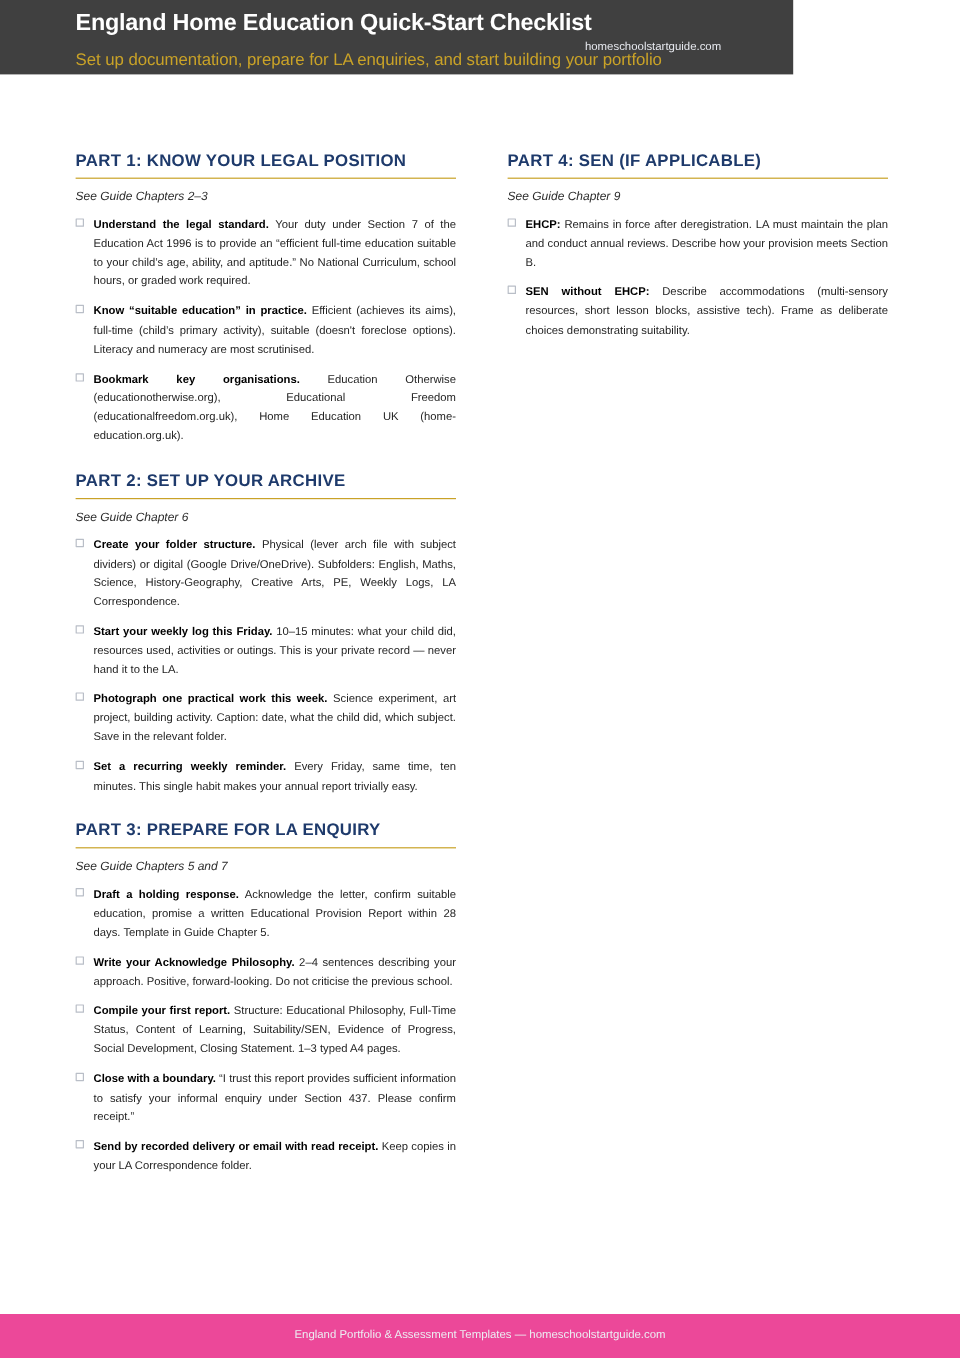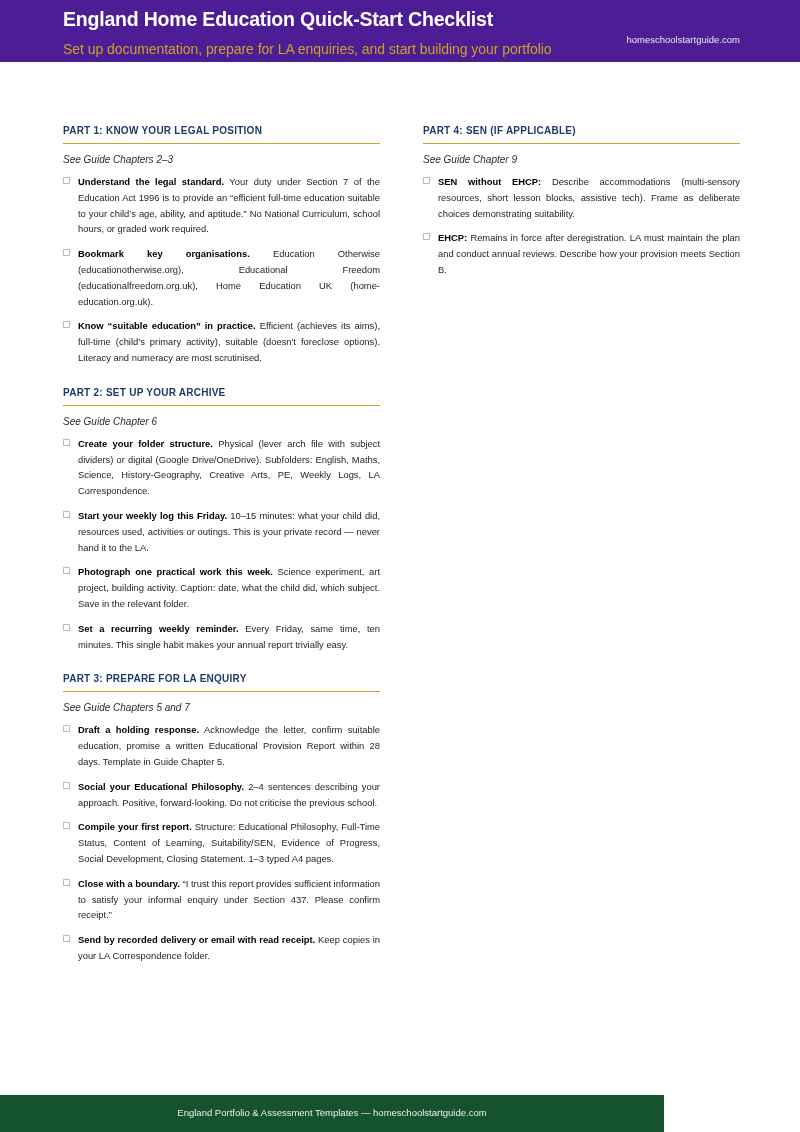--- a/index.html
+++ b/index.html
@@ -15,23 +15,23 @@
     color: #1a1a1a;
     overflow: hidden;
     position: relative;
   }
 
   
   .header-band {
     position: absolute;
     left: 0;
     top: 0;
-    width: 800px;
+    width: 661px;
     height: 62px;
-    background: #4c1d95;
+    background: #404040;
     box-sizing: border-box;
     padding-left: 39px;
   }
   .header-inner {
     position: absolute;
     left: 63px;
     top: 0;
     right: 60px;
     height: 62px;
   }
@@ -87,21 +87,21 @@
   }
 
   
   .section {
     margin-bottom: 0;
   }
   .section + .section {
     margin-top: 21px;
   }
   .section-heading {
-    font-size: 10px;
+    font-size: 14px;
     font-weight: bold;
     color: #1e3a6b;
     letter-spacing: 0.25px;
     text-transform: uppercase;
     margin: 0 0 7px 0;
   }
   .section-rule {
     height: 0;
     border-top: 1.3px solid #c9a227;
     margin: 0 0 10px 0;
@@ -149,23 +149,23 @@
   }
   .item-body {
     color: #242424;
   }
 
   
   .footer-band {
     position: absolute;
     left: 0;
     top: 1095px;
-    width: 664px;
+    width: 800px;
     height: 37px;
-    background: #14532d;
+    background: #ec4899;
   }
   .footer-text {
     position: absolute;
     left: 0;
     right: 0;
     top: 12px;
     text-align: center;
     font-size: 9.5px;
     color: #eceef3;
   }
@@ -188,25 +188,25 @@
 
       <div class="section">
         <div class="section-heading">PART 1: KNOW YOUR LEGAL POSITION</div>
         <div class="section-rule"></div>
         <div class="section-ref">See Guide Chapters 2–3</div>
         <ul class="items">
           <li class="item">
             <span class="checkbox"></span><span class="item-lead">Understand the legal standard.</span> <span class="item-body">Your duty under Section 7 of the Education Act 1996 is to provide an “efficient full-time education suitable to your child’s age, ability, and aptitude.”  No National Curriculum, school hours, or graded work required.</span>
           </li>
           <li class="item">
+            <span class="checkbox"></span><span class="item-lead">Know “suitable education” in practice.</span> <span class="item-body">Efficient (achieves its aims), full-time (child’s primary activity), suitable (doesn't foreclose options).  Literacy and numeracy are most scrutinised.</span>
+          </li>
+          <li class="item">
             <span class="checkbox"></span><span class="item-lead">Bookmark key organisations.</span> <span class="item-body">Education Otherwise (educationotherwise.org), Educational Freedom (educationalfreedom.org.uk), Home Education UK (home-education.org.uk).</span>
           </li>
-          <li class="item">
-            <span class="checkbox"></span><span class="item-lead">Know “suitable education” in practice.</span> <span class="item-body">Efficient (achieves its aims), full-time (child’s primary activity), suitable (doesn't foreclose options).  Literacy and numeracy are most scrutinised.</span>
-          </li>
         </ul>
       </div>
 
       <div class="section">
         <div class="section-heading">PART 2: SET UP YOUR ARCHIVE</div>
         <div class="section-rule"></div>
         <div class="section-ref">See Guide Chapter 6</div>
         <ul class="items">
           <li class="item">
             <span class="checkbox"></span><span class="item-lead">Create your folder structure.</span> <span class="item-body">Physical (lever arch file with subject dividers) or digital (Google Drive/OneDrive). Subfolders:  English, Maths, Science, History-Geography, Creative Arts, PE, Weekly Logs, LA Correspondence.</span>
@@ -225,21 +225,21 @@
 
       <div class="section">
         <div class="section-heading">PART 3: PREPARE FOR LA ENQUIRY</div>
         <div class="section-rule"></div>
         <div class="section-ref">See Guide Chapters 5 and 7</div>
         <ul class="items">
           <li class="item">
             <span class="checkbox"></span><span class="item-lead">Draft a holding response.</span> <span class="item-body">Acknowledge the letter, confirm suitable education, promise a written Educational Provision Report within 28 days. Template in Guide Chapter 5.</span>
           </li>
           <li class="item">
-            <span class="checkbox"></span><span class="item-lead">Social your Educational Philosophy.</span> <span class="item-body">2–4 sentences describing your approach. Positive, forward-looking. Do not criticise the previous school.</span>
+            <span class="checkbox"></span><span class="item-lead">Write your Acknowledge Philosophy.</span> <span class="item-body">2–4 sentences describing your approach. Positive, forward-looking. Do not criticise the previous school.</span>
           </li>
           <li class="item">
             <span class="checkbox"></span><span class="item-lead">Compile your first report.</span> <span class="item-body">Structure:  Educational Philosophy, Full-Time Status, Content of Learning, Suitability/SEN, Evidence of Progress, Social Development, Closing Statement. 1–3 typed A4 pages.</span>
           </li>
           <li class="item">
             <span class="checkbox"></span><span class="item-lead">Close with a boundary.</span> <span class="item-body">“I trust this report provides sufficient information to satisfy your informal enquiry under Section 437. Please confirm receipt.”</span>
           </li>
           <li class="item">
             <span class="checkbox"></span><span class="item-lead">Send by recorded delivery or email with read receipt.</span> <span class="item-body">Keep copies in your LA Correspondence folder.</span>
           </li>
@@ -249,24 +249,24 @@
     </div>
 
     <div class="col">
 
       <div class="section">
         <div class="section-heading">PART 4: SEN (IF APPLICABLE)</div>
         <div class="section-rule"></div>
         <div class="section-ref">See Guide Chapter 9</div>
         <ul class="items">
           <li class="item">
+            <span class="checkbox"></span><span class="item-lead">EHCP:</span> <span class="item-body">Remains in force after deregistration.   LA must maintain the plan and conduct annual reviews. Describe how your provision meets Section B.</span>
+          </li>
+          <li class="item">
             <span class="checkbox"></span><span class="item-lead">SEN without EHCP:</span> <span class="item-body">Describe accommodations (multi-sensory resources, short lesson blocks, assistive tech). Frame as deliberate choices demonstrating suitability.</span>
-          </li>
-          <li class="item">
-            <span class="checkbox"></span><span class="item-lead">EHCP:</span> <span class="item-body">Remains in force after deregistration.   LA must maintain the plan and conduct annual reviews. Describe how your provision meets Section B.</span>
           </li>
         </ul>
       </div>
 
     </div>
 
   </div>
 </div>
 
 <div class="footer-band">

